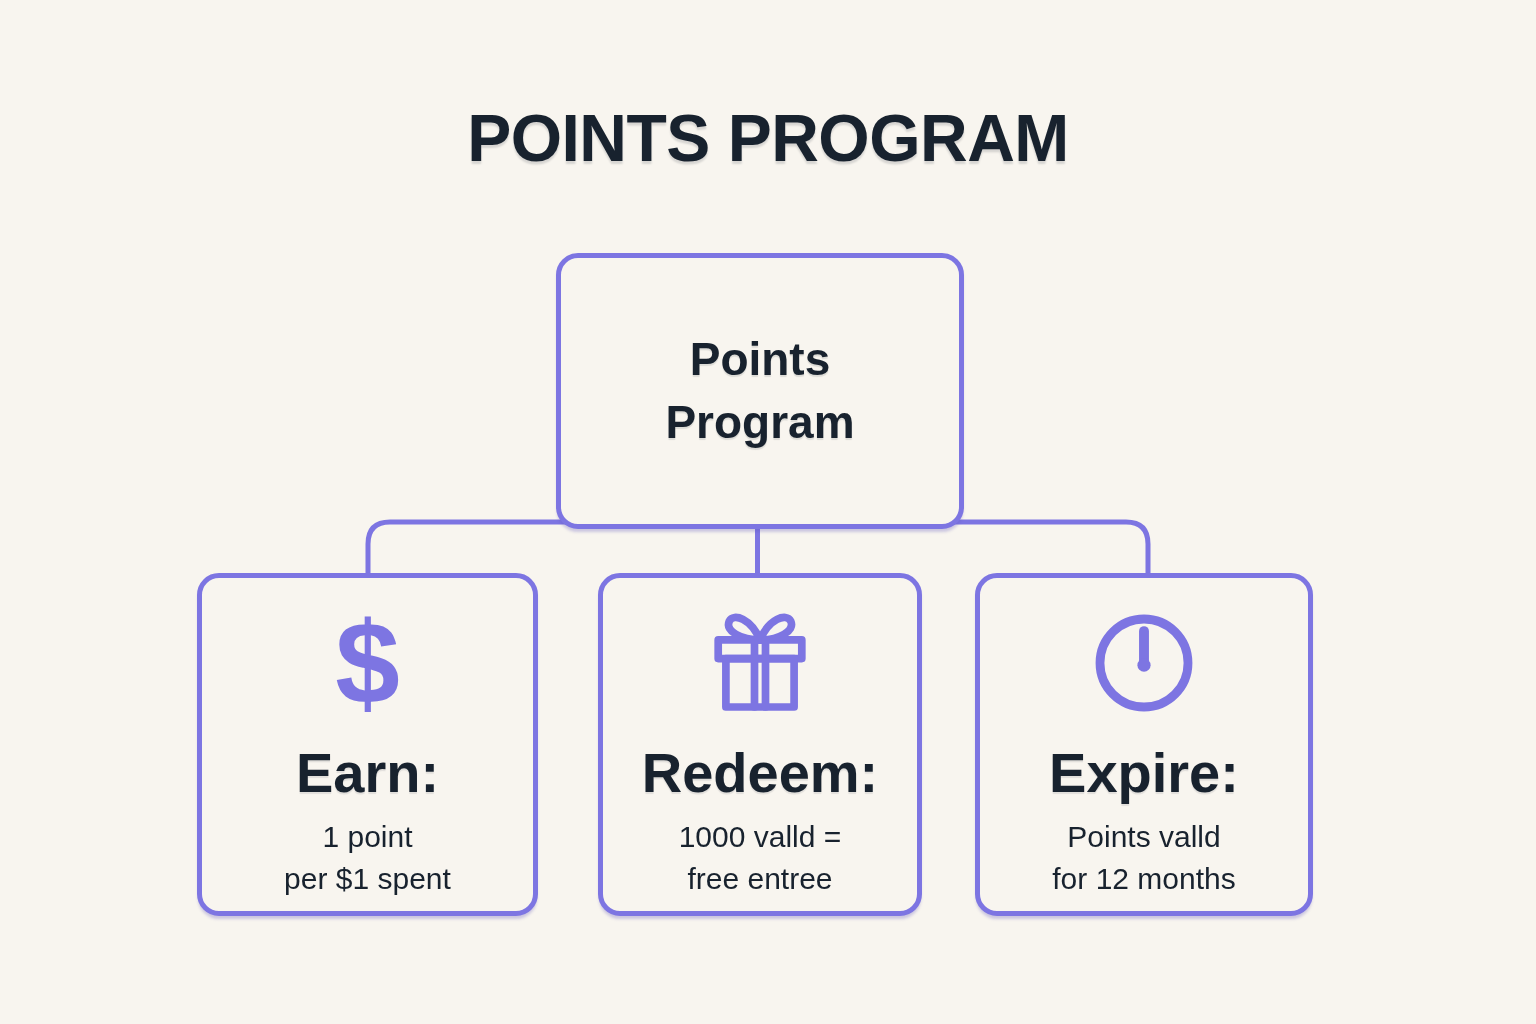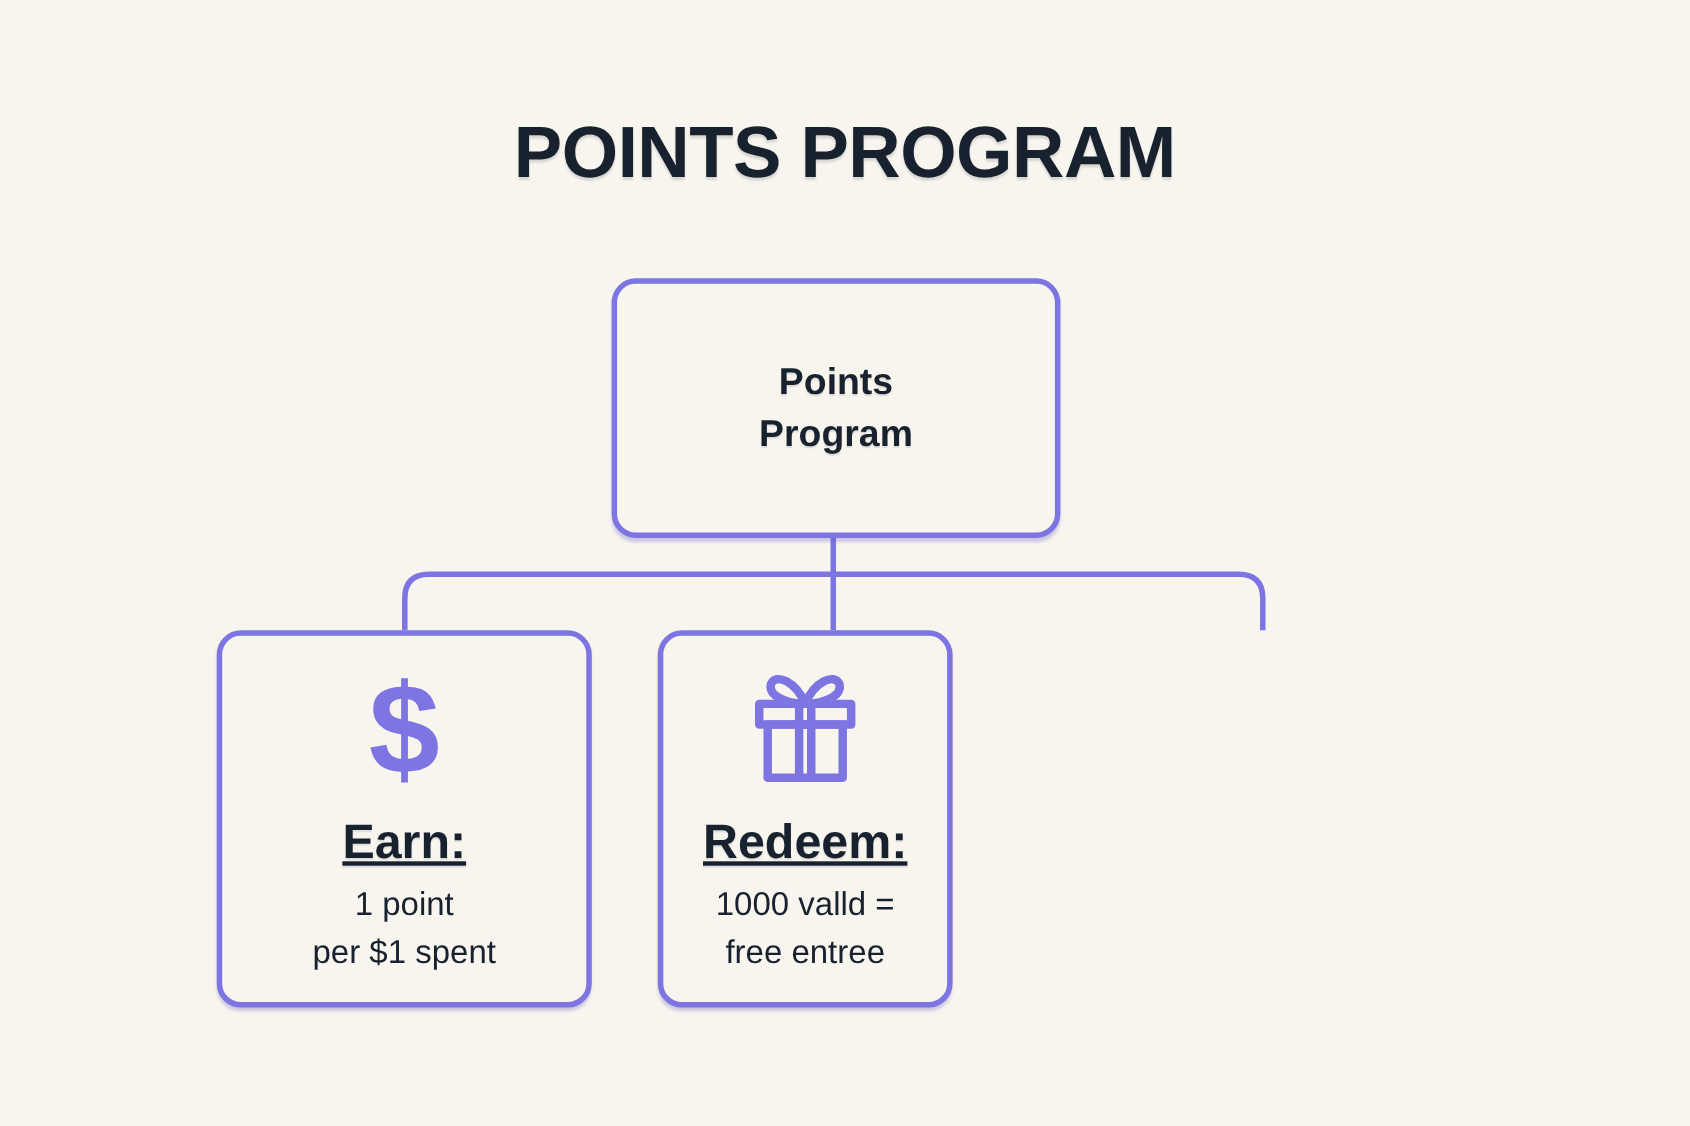--- a/index.html
+++ b/index.html
@@ -50,56 +50,55 @@
     border-radius: 22px;
     box-shadow: 0 4px 3px -1px rgba(100, 90, 190, 0.30);
     display: flex;
     flex-direction: column;
     align-items: center;
     justify-content: center;
     text-align: center;
   }
   .root-box {
     left: 556px; top: 253px;
-    width: 408px; height: 236px;
-    font-size: 34px;
+    width: 408px; height: 276px;
+    font-size: 46px;
     font-weight: 700;
     line-height: 1.38;
     text-shadow: 0 2px 1px rgba(25, 32, 45, 0.12);
   }
   .node-box {
     top: 573px;
     height: 343px;
     justify-content: flex-start;
   }
   #node-earn   { left: 197px; width: 341px; }
-  #node-redeem { left: 598px; width: 268px; }
+  #node-redeem { left: 598px; width: 324px; }
   #node-expire { left: 975px; width: 338px; }
   .node-icon {
     height: 118px;
     margin-top: 26px;
     display: flex;
     align-items: center;
     justify-content: center;
     color: var(--accent);
   }
   .dollar-glyph {
     font-size: 116px;
     font-weight: 600;
     line-height: 1;
     color: var(--accent);
   }
   .node-icon svg { display: block; }
   .node-heading {
     margin-top: 20px;
-    font-size: 44px;
+    font-size: 56px;
     font-weight: 700;
     line-height: 1.1;
     text-shadow: 0 2px 1px rgba(25, 32, 45, 0.10);
-    text-decoration: underline;
   }
   .node-body {
     margin-top: 12px;
     font-size: 30px;
     font-weight: 400;
     line-height: 1.42;
     color: var(--text-dark);
   }
 </style>
 </head>
@@ -143,14 +142,28 @@
         <line x1="55" y1="29" x2="55" y2="90"></line>
       </svg>
     </div>
     <div class="node-heading">Redeem:</div>
     <div class="node-body">
       <div>1000 valld =</div>
       <div>free entree</div>
     </div>
   </div>
 
+  <div class="box node-box" id="node-expire">
+    <div class="node-icon">
+      <svg width="110" height="110" viewBox="0 0 100 100" fill="none" stroke="currentColor" stroke-width="8" stroke-linecap="round">
+        <circle cx="50" cy="50" r="40"></circle>
+        <line x1="50" y1="50" x2="50" y2="21" stroke-width="9"></line>
+        <circle cx="50" cy="52" r="6" fill="currentColor" stroke="none"></circle>
+      </svg>
+    </div>
+    <div class="node-heading">Expire:</div>
+    <div class="node-body">
+      <div>Points valld</div>
+      <div>for 12 months</div>
+    </div>
+  </div>
 
 </div>
 
 </body></html>

